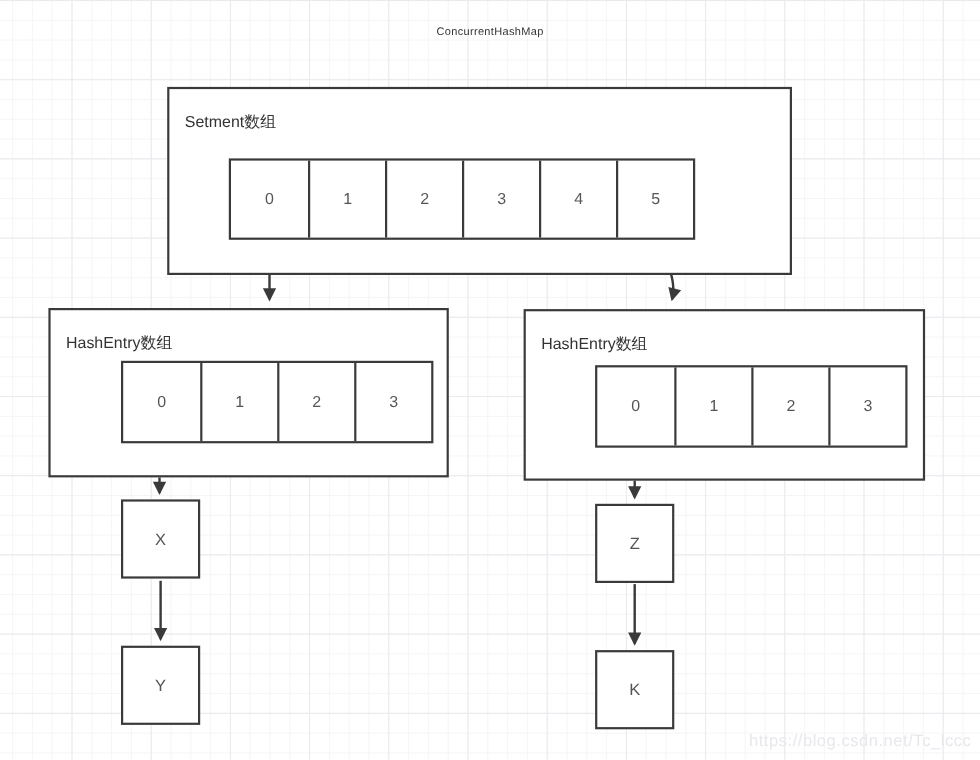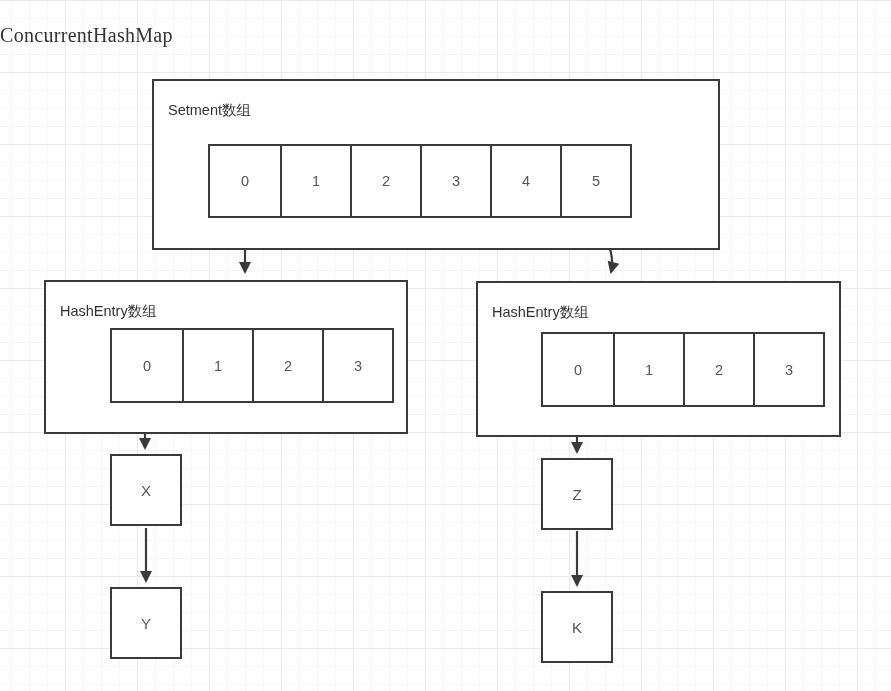--- a/index.html
+++ b/index.html
@@ -21,25 +21,24 @@
       linear-gradient(to right, #f5f5f8 1px, transparent 1px),
       linear-gradient(to bottom, #f5f5f8 1px, transparent 1px);
     background-size: 72px 72px, 72px 72px, 18px 18px, 18px 18px;
     background-position: 65px 0, 0 0, 11px 0, 0 0;
   }
   .title {
     position: absolute;
     left: 0;
     right: 0;
     top: 24px;
-    text-align: left;
-    font-size: 20px;
+    text-align: center;
+    font-size: 10px;
     color: #333333;
     letter-spacing: 0.3px;
-    font-family: Liberation Serif, serif;
   }
   .outer-box {
     position: absolute;
     background: #ffffff;
     border: 2px solid #3a3a3a;
     box-sizing: border-box;
   }
   .box-label {
     position: absolute;
     left: 14px;
@@ -146,14 +145,15 @@
       <div class="cell hash-cell">2</div>
       <div class="cell hash-cell">3</div>
     </div>
   </div>
 
   <div class="node-box" style="left:110px; top:454px;">X</div>
   <div class="node-box" style="left:110px; top:587px;">Y</div>
   <div class="node-box" style="left:541px; top:458px;">Z</div>
   <div class="node-box" style="left:541px; top:591px;">K</div>
 
+  <div class="watermark">https://blog.csdn.net/Tc_lccc</div>
 
 </div>
 
 </body></html>

